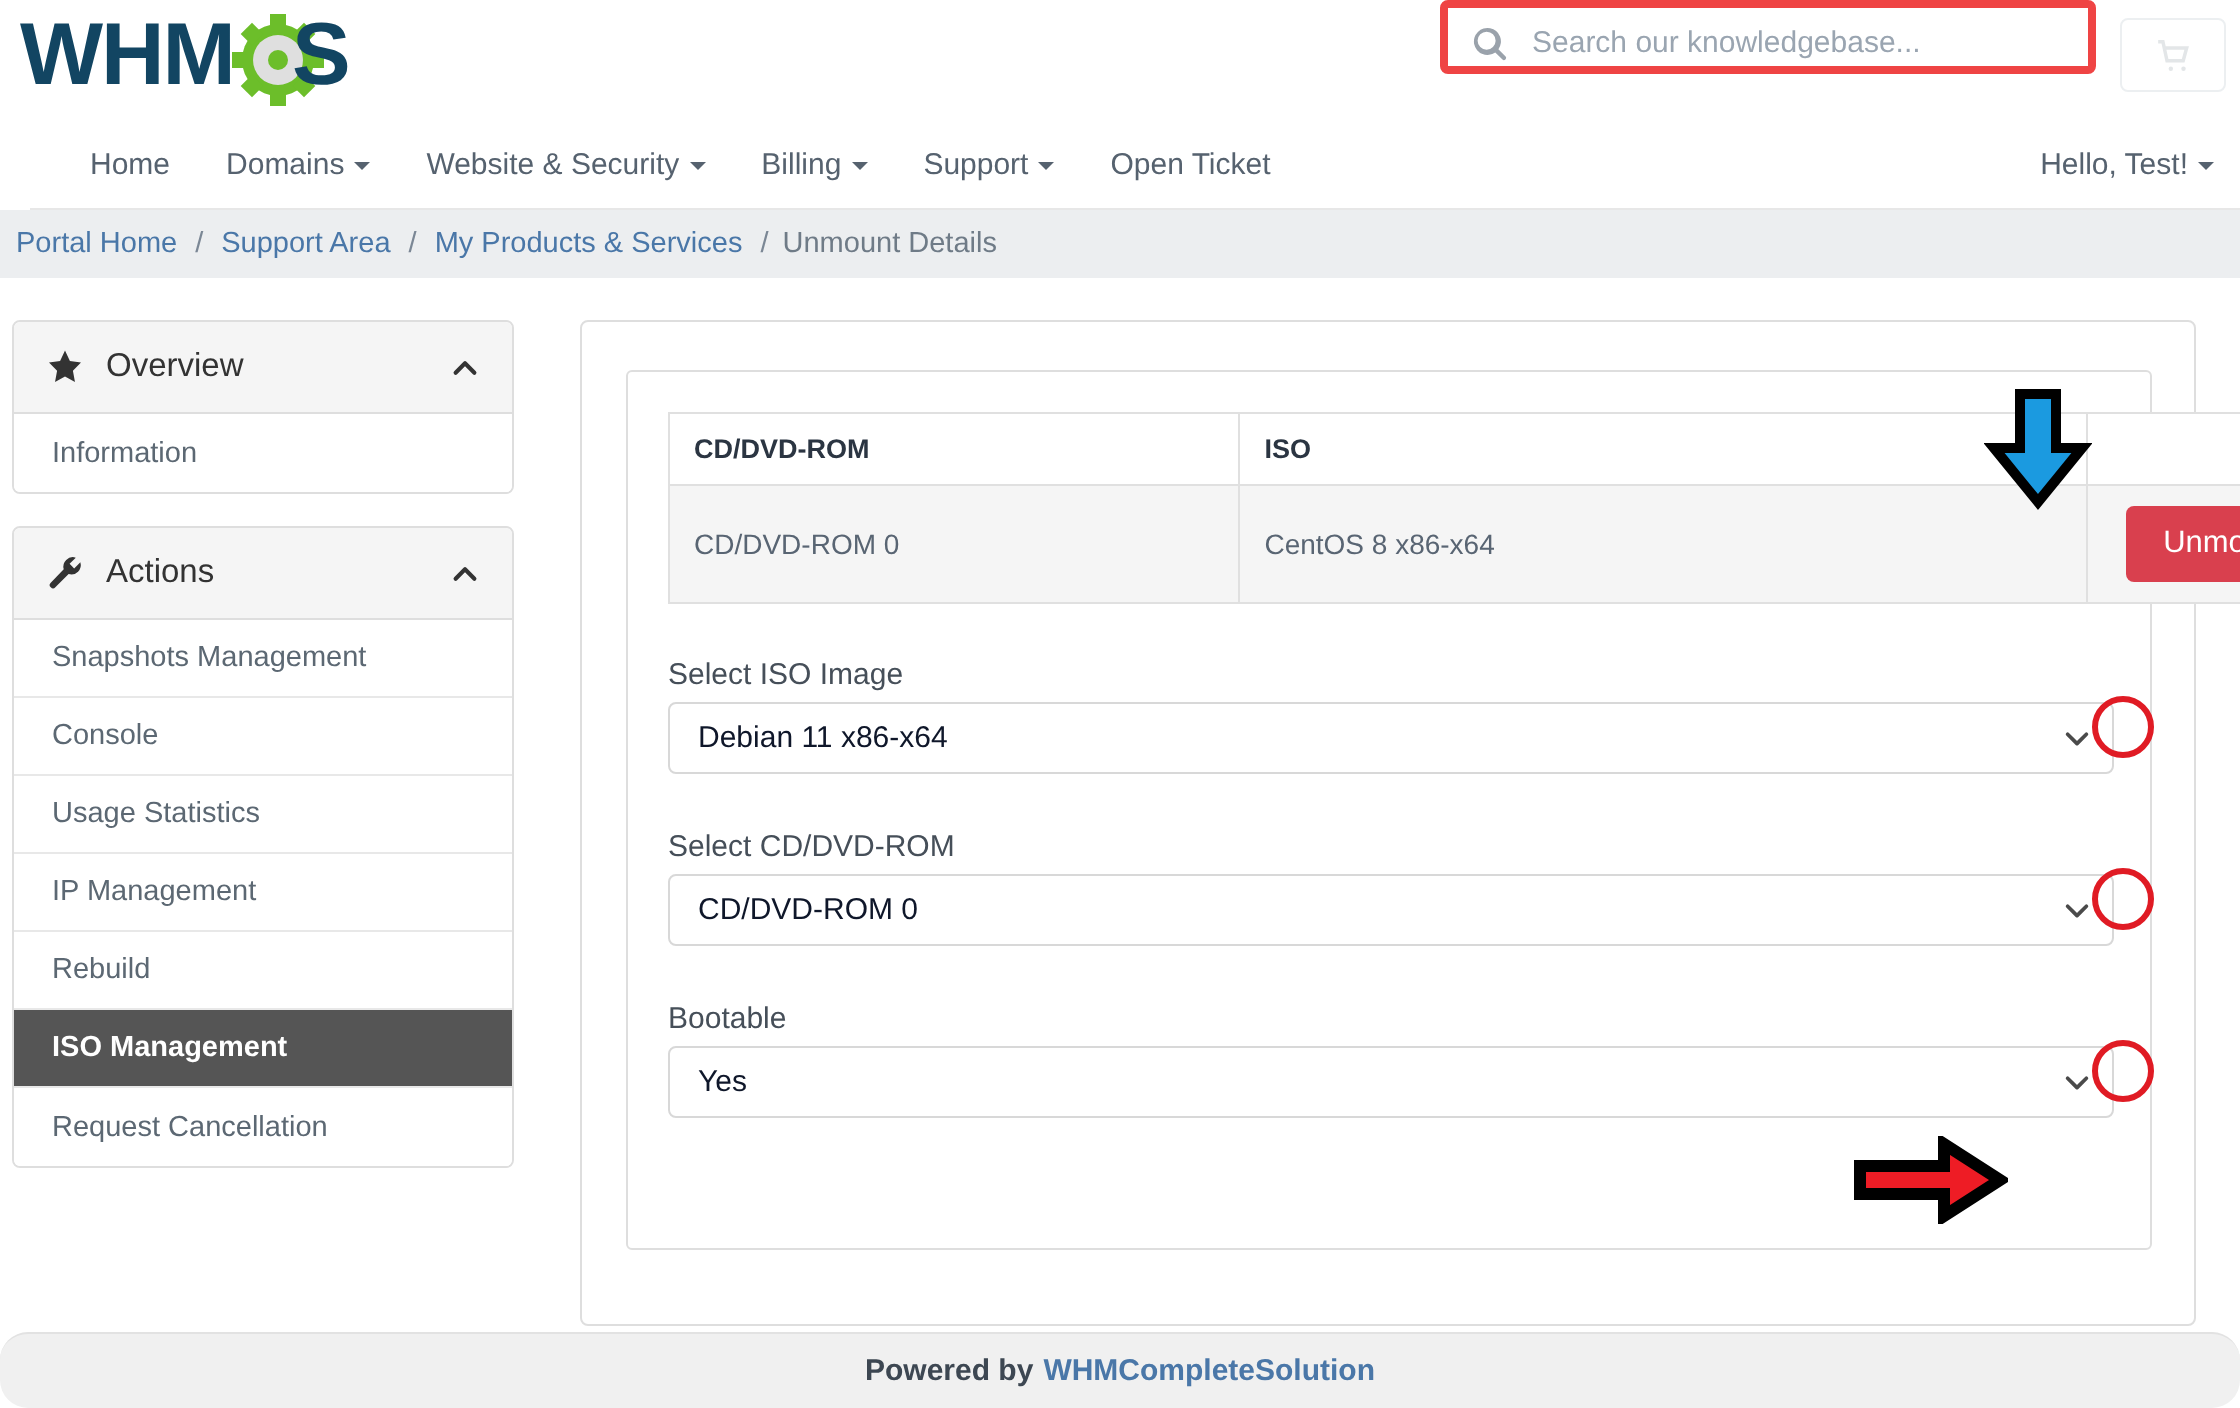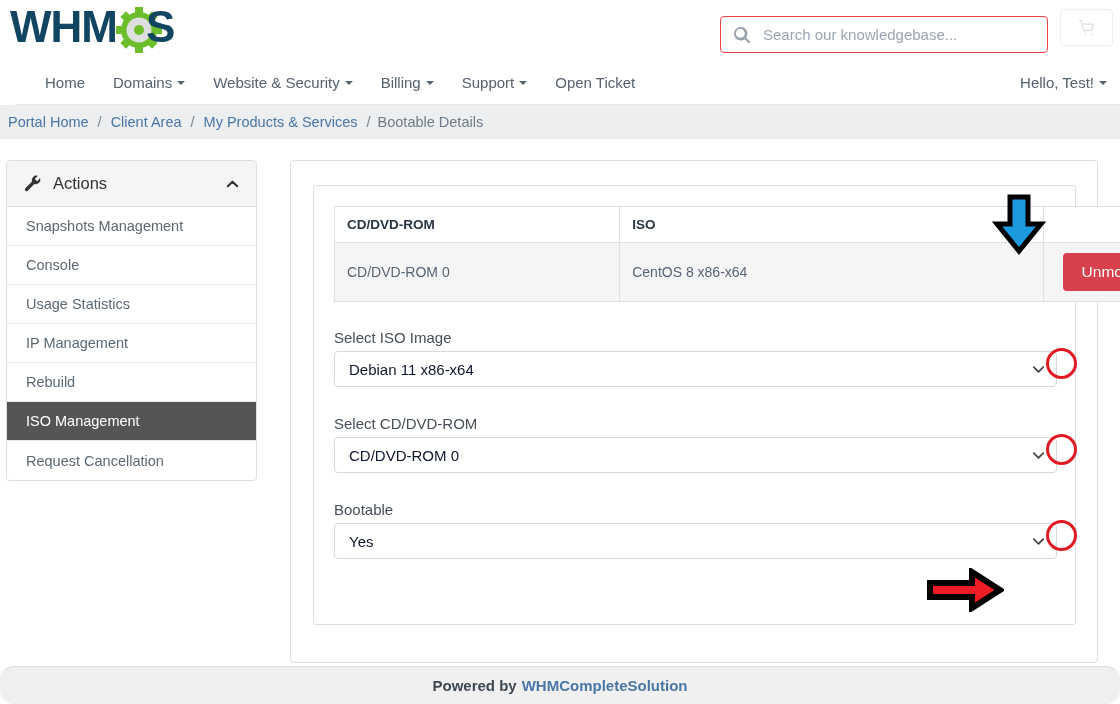--- a/index.html
+++ b/index.html
@@ -17,23 +17,23 @@
     position: absolute; left: 0; top: 0; width: 1120px; height: 60px;
     background: #ffffff;
   }
   #logo {
     position: absolute; left: 8px; top: 2px;
     width: 200px; height: 52px;
   }
   #logo svg { display: block; }
 
   #search-wrap {
-    position: absolute; left: 720px; top: 16px;
+    position: absolute; left: 720px; top: 0;
     width: 328px; height: 37px;
-    border: 1px solid #ef4444; border-radius: 4px;
+    border: 4px solid #ef4444; border-radius: 4px;
     background: #fff;
   }
   #search-icon {
     position: absolute; left: 12px; top: 9px;
     width: 18px; height: 18px; color: #9aa2ab;
   }
   #search-input {
     position: absolute; left: 42px; top: 0; width: 280px; height: 35px;
     border: 0; outline: none; background: transparent;
     font-family: "Liberation Sans", sans-serif;
@@ -111,21 +111,21 @@
     width: 15px; height: 15px; color: #333;
   }
   .panel-item {
     height: 39px; display: flex; align-items: center;
     padding-left: 19px;
     font-size: 14.5px; color: #5c6873;
     border-bottom: 1px solid #e8e8e8;
     cursor: pointer; background: #fff;
   }
   .panel-item:last-child { border-bottom: 0; }
-  .panel-item.active { background: #555555; color: #ffffff; font-weight: normal; }
+  .panel-item.active { background: #555555; color: #ffffff; font-weight: bold; }
 
   
   #main-card {
     position: absolute; left: 290px; top: 21px;
     width: 808px; height: 503px;
     background: #ffffff; border: 1px solid #dedede; border-radius: 4px;
   }
   #inner-panel {
     position: absolute; left: 22px; top: 24px;
     width: 763px; height: 440px;
@@ -282,31 +282,49 @@
     <div class="nav-item">
       <span>Hello, Test!</span>
       <i class="caret"></i>
     </div>
   </div>
 </div>
 
 <div id="breadcrumb">
   <span class="crumb-link">Portal Home</span>
   <span class="crumb-sep">/</span>
-  <span class="crumb-link">Client Area</span>
+  <span class="crumb-link">Support Area</span>
   <span class="crumb-sep">/</span>
   <span class="crumb-link">My Products &amp; Services</span>
   <span class="crumb-sep">/</span>
-  <span class="crumb-current">Bootable Details</span>
+  <span class="crumb-current">Unmount Details</span>
 </div>
 
 <div id="page">
 
   <div id="sidebar">
 
+    <div class="panel">
+      <div class="panel-head">
+        <span class="panel-head-icon">
+          <svg viewBox="0 0 24 24" width="19" height="19" fill="currentColor">
+            <path d="M12 1.6l3.1 6.6 7 1-5.1 5.1 1.3 7.1-6.3-3.4-6.3 3.4 1.3-7.1L1.9 9.2l7-1z"></path>
+          </svg>
+        </span>
+        <span class="panel-head-title">Overview</span>
+        <span class="panel-chevron">
+          <svg viewBox="0 0 16 16" width="15" height="15" fill="none" stroke="currentColor" stroke-width="2.2" stroke-linecap="round" stroke-linejoin="round">
+            <path d="M3 10.5L8 5.5l5 5"></path>
+          </svg>
+        </span>
+      </div>
+      <div class="panel-item">
+        <span>Information</span>
+      </div>
+    </div>
 
     <div class="panel">
       <div class="panel-head">
         <span class="panel-head-icon">
           <svg viewBox="0 0 24 24" width="19" height="19" fill="currentColor">
             <path d="M21.7 5.2l-3.9 3.9-2.9-2.9 3.9-3.9a6 6 0 0 0-7.6 7.4L3 18.1a2 2 0 0 0 0 2.9 2 2 0 0 0 2.9 0l8.4-8.3a6 6 0 0 0 7.4-7.5z"></path>
           </svg>
         </span>
         <span class="panel-head-title">Actions</span>
         <span class="panel-chevron">

